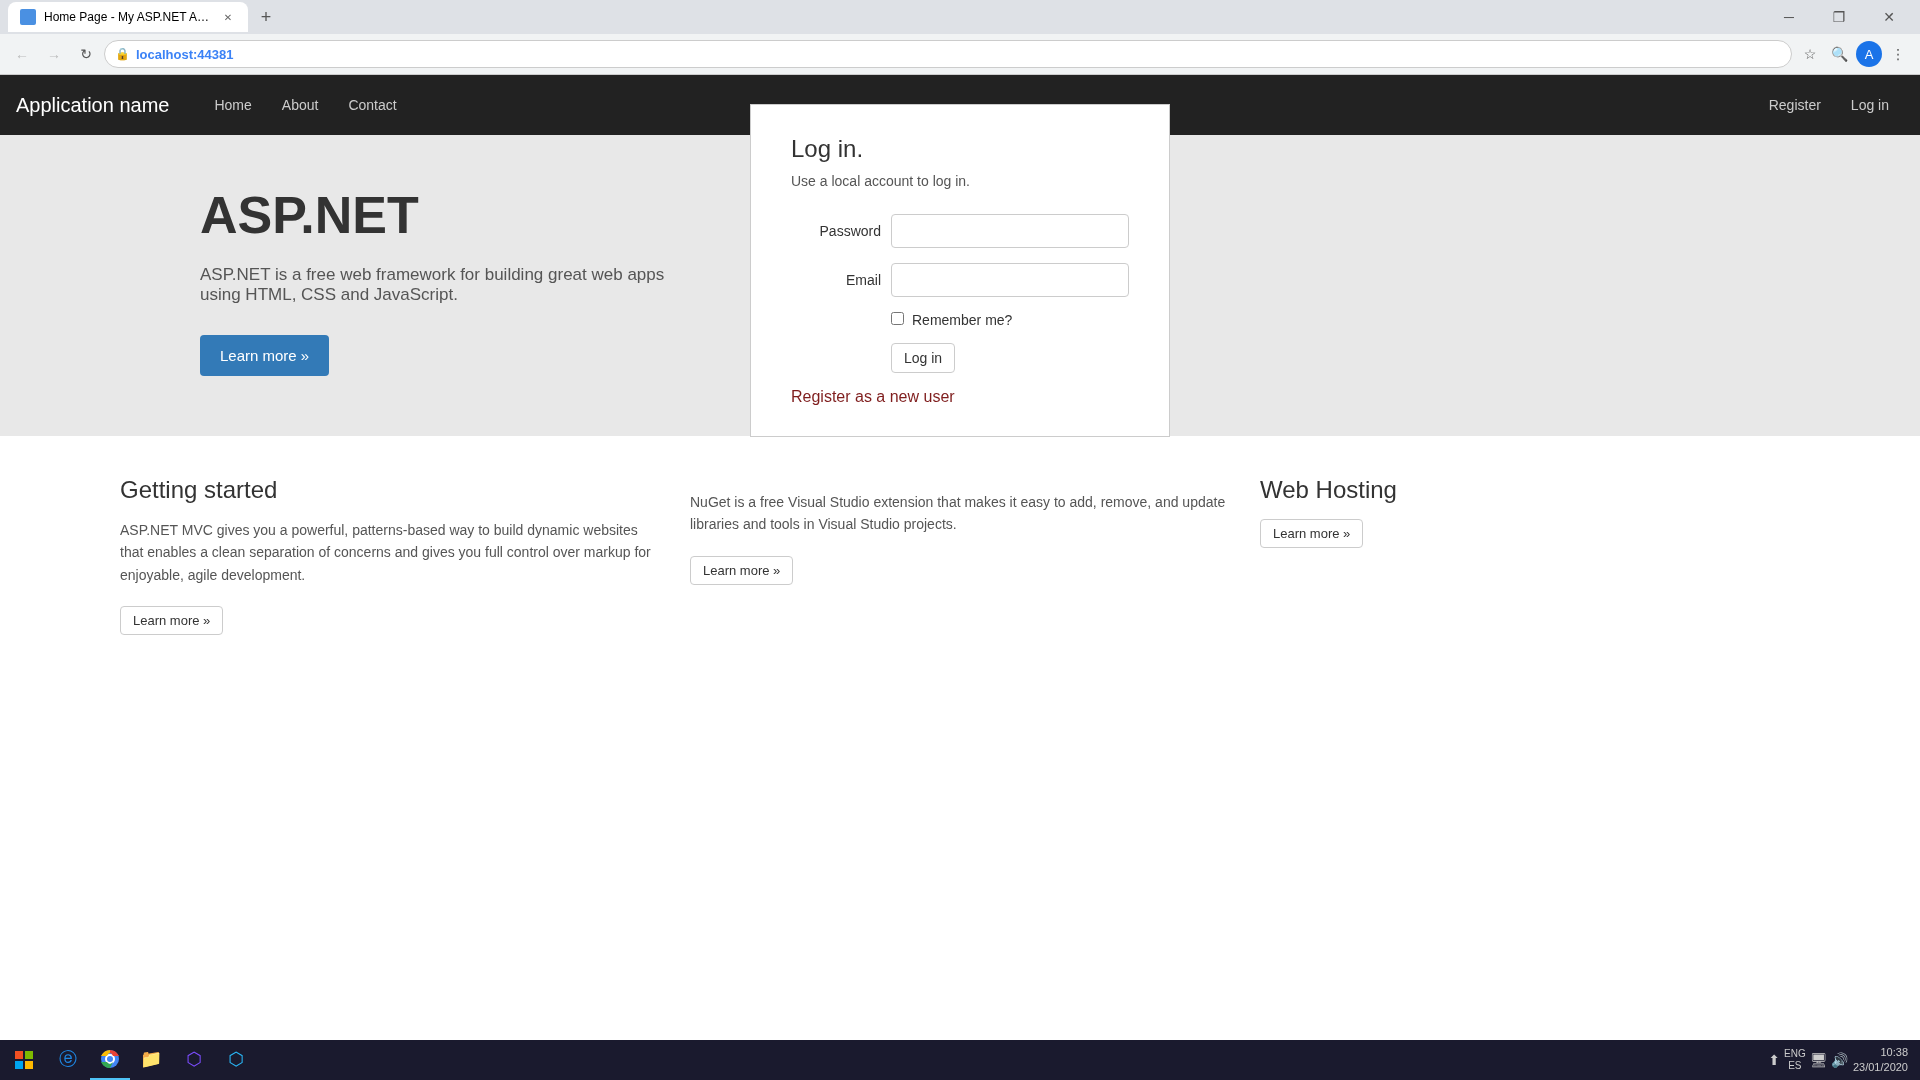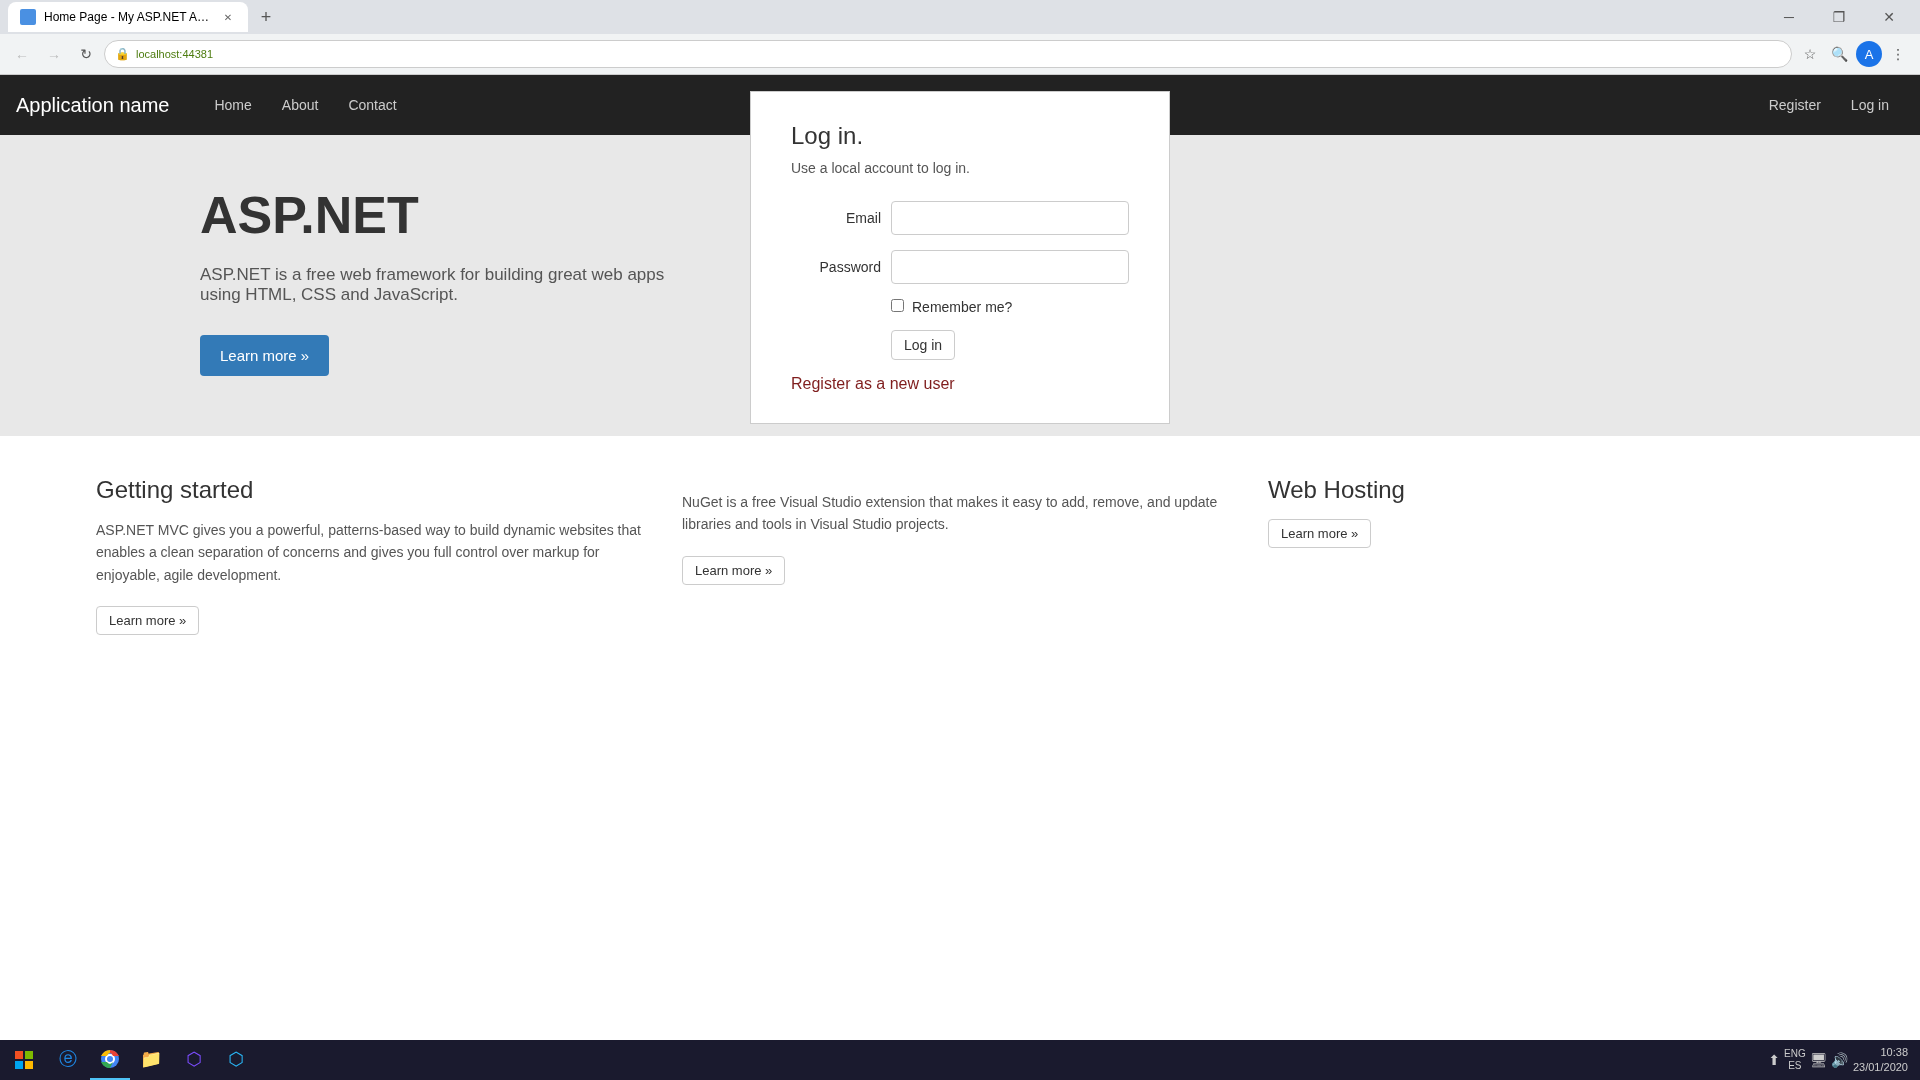--- a/index.html
+++ b/index.html
@@ -67,21 +67,21 @@
       border: 1px solid #ccc;
       border-radius: 14px;
       background: #fff;
       display: flex;
       align-items: center;
       padding: 0 10px;
       gap: 6px;
       font-size: 13px;
     }
     .lock-icon { font-size: 12px; color: #555; }
-    .address-text { flex: 1; font-size: 11px; color: #4d7c0f; }
+    .address-text { flex: 1; font-size: 13px; color: #3b82f6; font-weight: bold; }
     .toolbar-right { display: flex; align-items: center; gap: 2px; }
     .toolbar-icon { width: 28px; height: 28px; border-radius: 50%; display: flex; align-items: center; justify-content: center; cursor: pointer; font-size: 14px; color: #555; }
     .profile-icon { width: 26px; height: 26px; border-radius: 50%; background: #1a73e8; color: white; display: flex; align-items: center; justify-content: center; font-size: 13px; cursor: pointer; }
 
     
     .app-navbar {
       background: #222;
       color: #ccc;
       height: 60px;
       display: flex;
@@ -123,21 +123,21 @@
       color: white;
       border: none;
       padding: 12px 20px;
       font-size: 15px;
       border-radius: 4px;
       cursor: pointer;
     }
 
     
     .cards-section {
-      padding: 40px 96px;
+      padding: 40px 120px;
       display: grid;
       grid-template-columns: 1fr 1fr 1fr;
       gap: 30px;
     }
     .card-title { font-size: 24px; font-weight: 400; color: #333; margin-bottom: 15px; }
     .card-desc { font-size: 14px; color: #555; line-height: 1.6; margin-bottom: 20px; }
     .btn-secondary {
       background: #fff;
       border: 1px solid #ccc;
       color: #333;
@@ -304,31 +304,31 @@
       <button class="btn-secondary">Learn more »</button>
     </div>
     <div class="card">
       <h3 class="card-title">Web Hosting</h3>
       <button class="btn-secondary">Learn more »</button>
     </div>
   </div>
 
 
   <div class="modal-overlay" style="top:0;position:absolute;width:100%;height:100%;display:flex;align-items:flex-start;justify-content:center;">
-    <div class="modal" style="margin-top:16px;">
+    <div class="modal" style="margin-top:29px;">
       <h2 class="modal-title">Log in.</h2>
       <p class="modal-subtitle">Use a local account to log in.</p>
 
+      <div class="form-group">
+        <label class="form-label">Password</label>
+        <input class="form-input" type="password" style="">
+      </div>
       <div class="form-group">
         <label class="form-label">Email</label>
         <input class="form-input" type="email" style="">
-      </div>
-      <div class="form-group">
-        <label class="form-label">Password</label>
-        <input class="form-input" type="password" style="">
       </div>
 
       <div class="form-check">
         <input type="checkbox" id="rememberMe" style="">
         <label for="rememberMe">Remember me?</label>
       </div>
 
       <button class="btn-login">Log in</button>
 
       <a class="register-link">Register as a new user</a>

